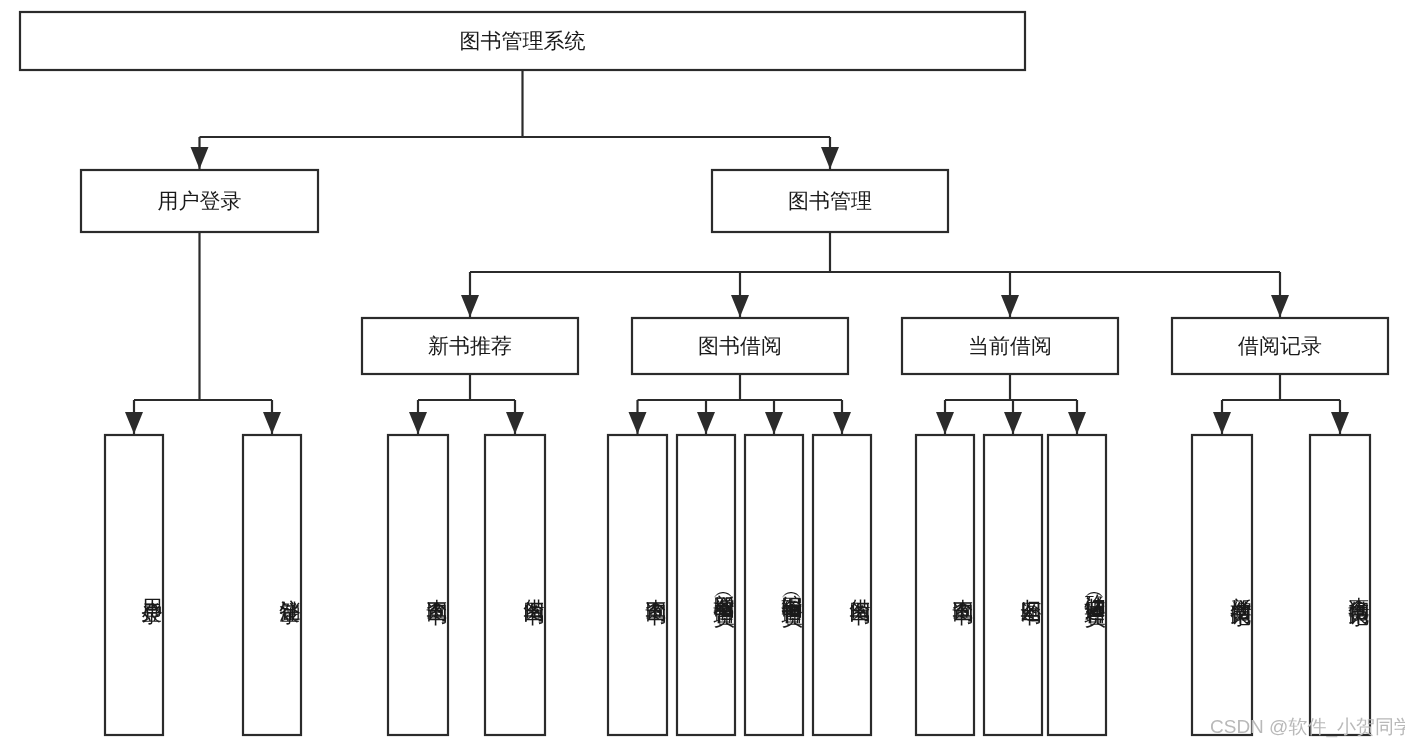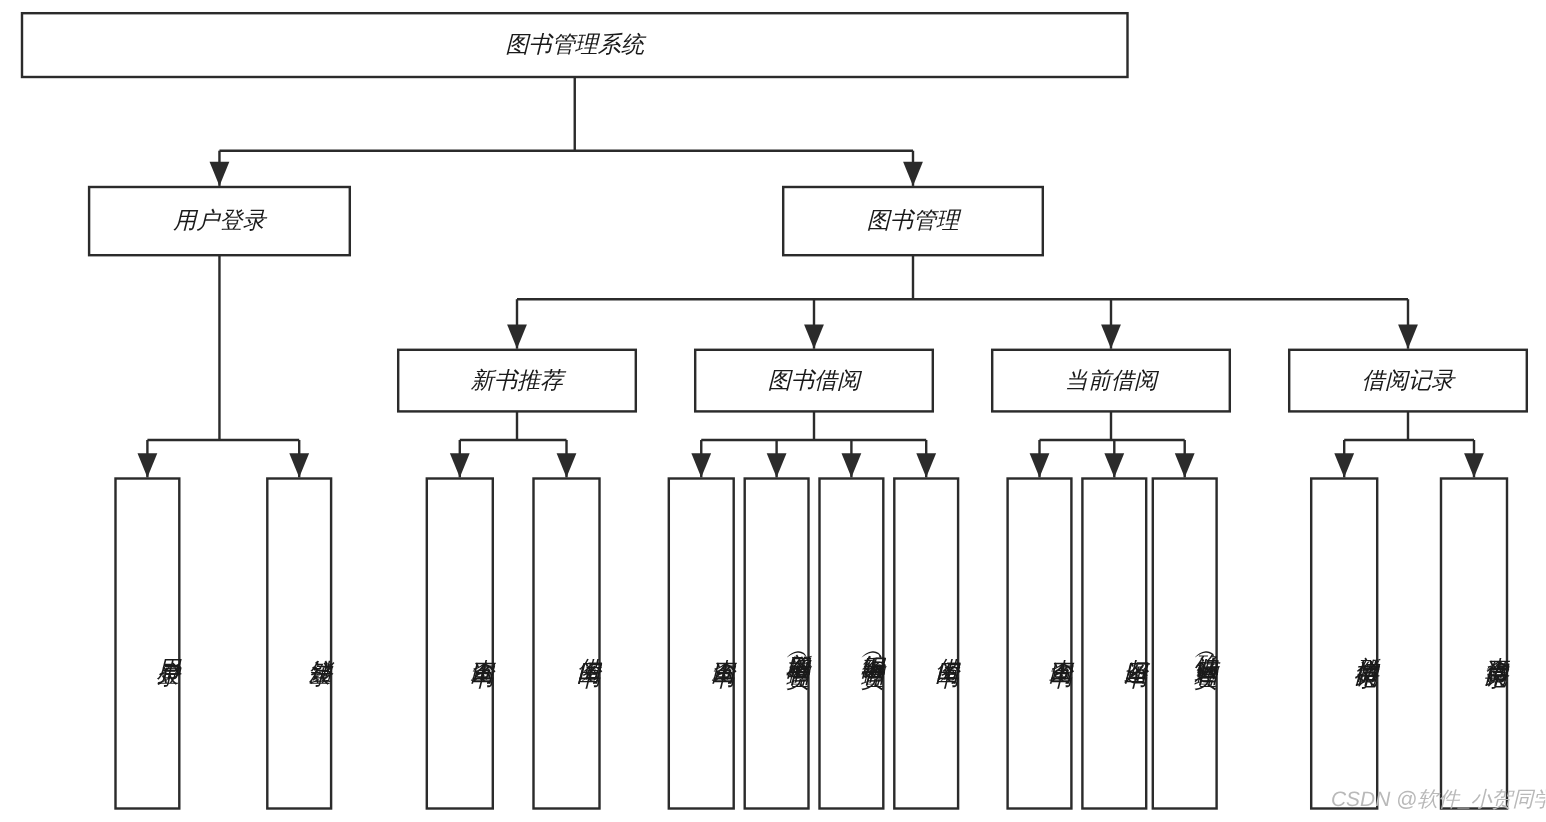--- a/index.html
+++ b/index.html
@@ -10,21 +10,20 @@
   }
   body {
     font-family: "Liberation Sans", "DejaVu Sans", sans-serif;
   }
   #diagram-root {
     position: relative;
     width: 1405px;
     height: 747px;
     background: #ffffff;
     overflow: hidden;
-    font-style: italic;
   }
   svg#tree-svg {
     position: absolute;
     left: 0;
     top: 0;
     width: 1405px;
     height: 747px;
   }
   .node-box {
     fill: #ffffff;

